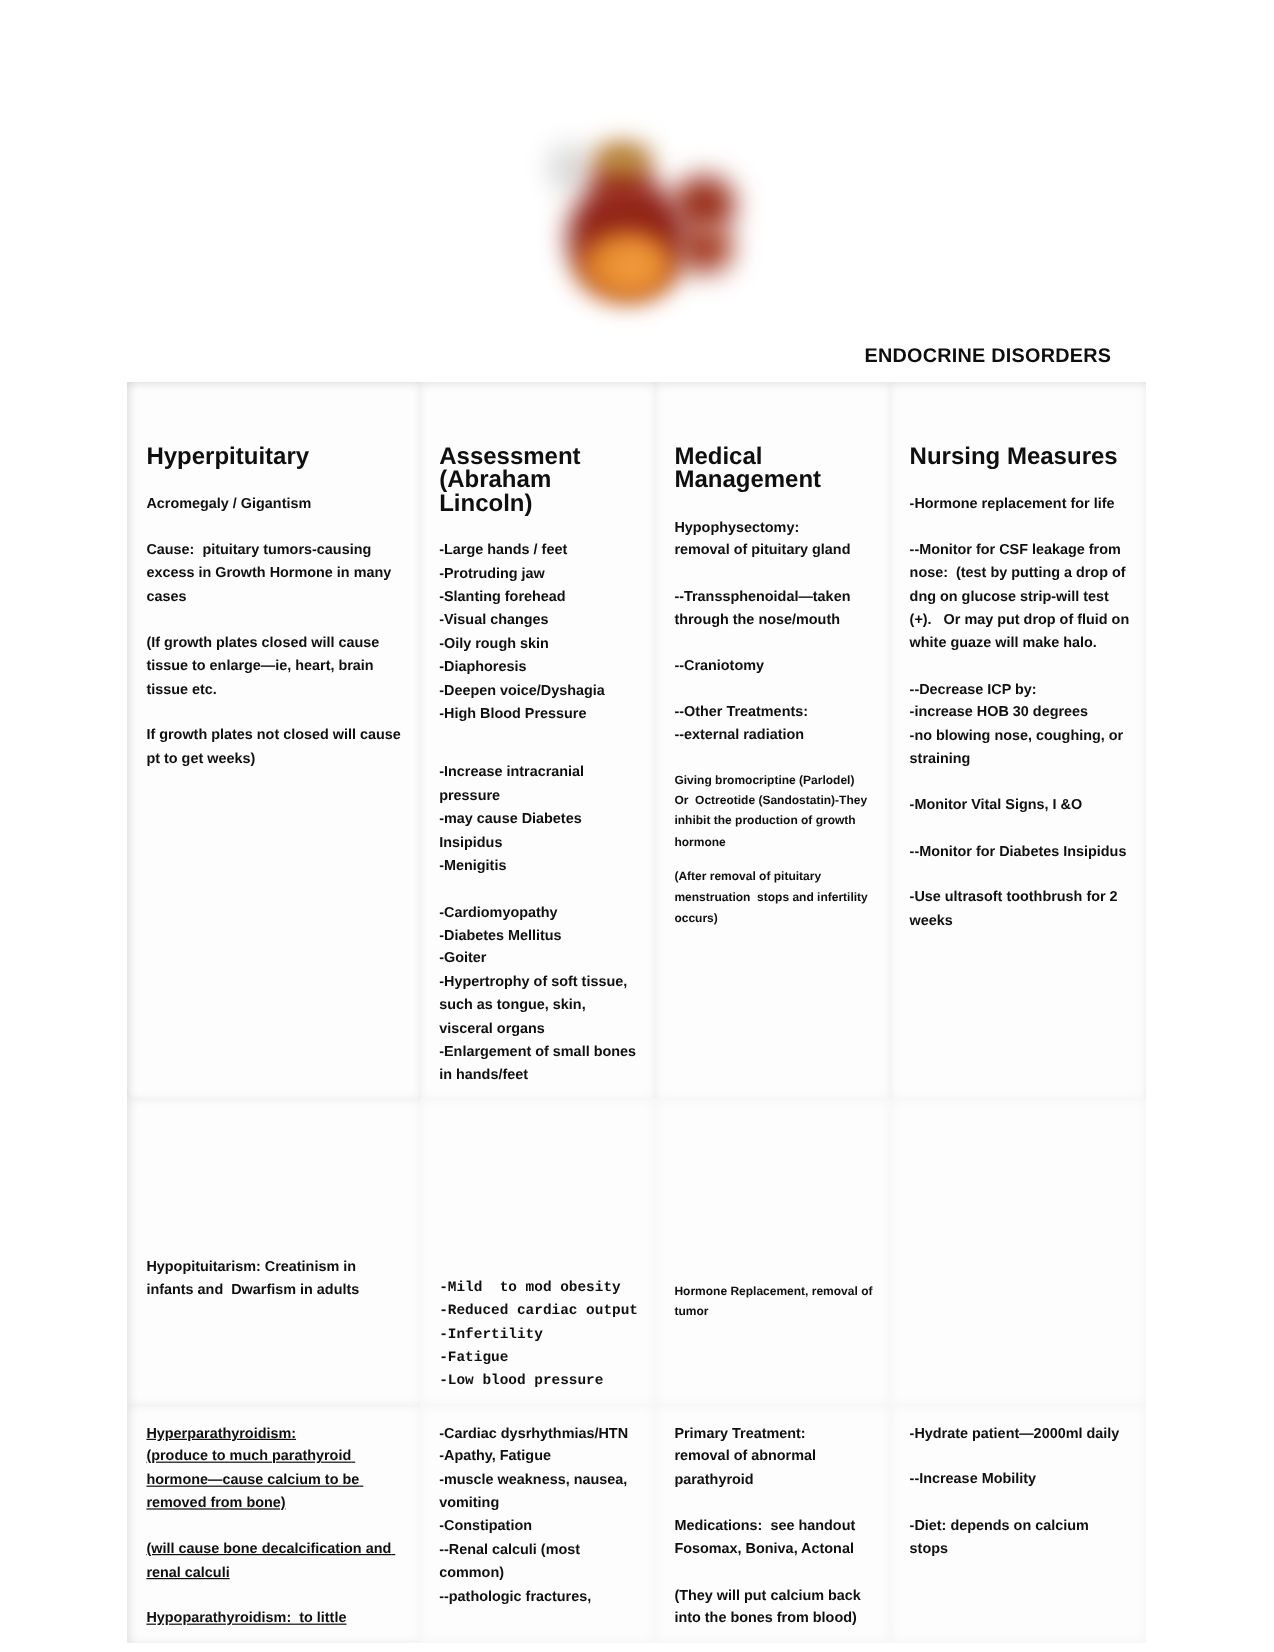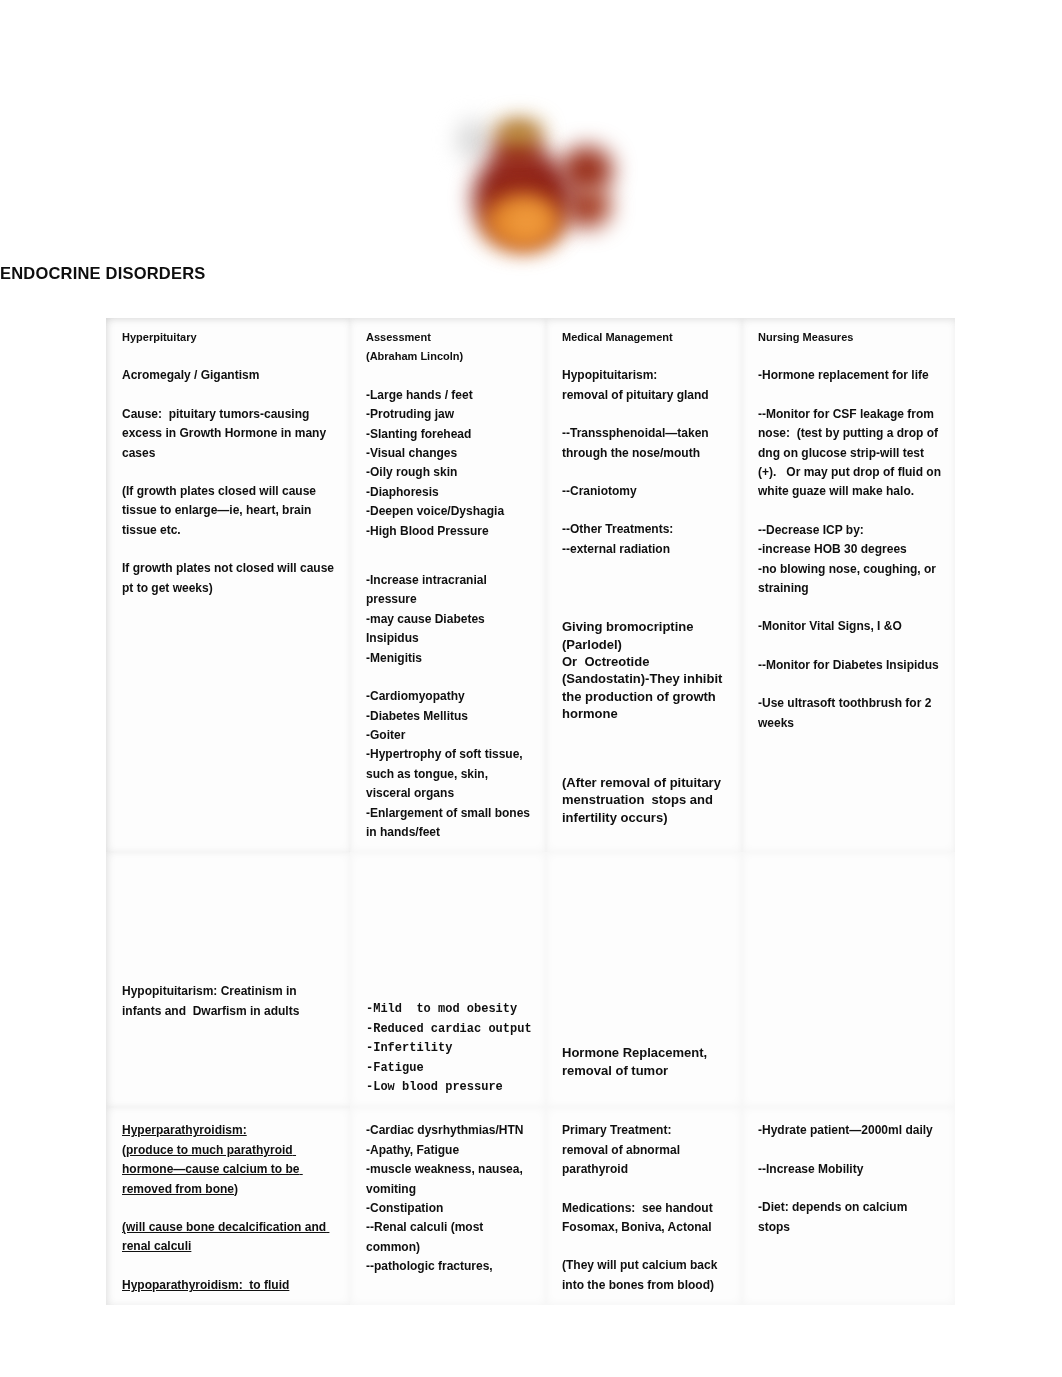--- a/index.html
+++ b/index.html
@@ -60,23 +60,23 @@
   }
   .blob-highlight {
     left: 50px; top: 92px; width: 44px; height: 36px;
     background: #f09a3c;
   }
 
   
   #doc-title {
     position: absolute;
     left: 0;
-    top: 264px;
+    top: 288px;
     width: 926px;
-    text-align: left;
+    text-align: right;
     font-size: 16.5px;
     font-weight: bold;
     letter-spacing: 0.2px;
     color: #0e0e0e;
   }
 
   
   #disorders-table {
     position: absolute;
     left: 106px;
@@ -110,26 +110,26 @@
   .col-4 { width: 213px; }
 
   .cell-block {
     font-size: 12px;
     font-weight: bold;
     line-height: 19.4px;
     white-space: pre-wrap;
     color: #0f0f0f;
   }
   .cell-block.heading {
-    font-size: 11px;
+    font-size: 20px;
+    margin-top: 44px;
   }
   .cell-block.small {
-    font-size: 13px;
+    font-size: 10px;
     line-height: 17.4px;
-    margin-top: 40px;
   }
   .spacer-sm { height: 11px; }
   .spacer-md { height: 19px; }
   .spacer-lg { height: 30px; }
 </style>
 </head>
 <body>
 
 <div id="header-image">
   <div class="blob blob-shadow-left"></div>
@@ -187,21 +187,21 @@
         <div class="cell-block">-Cardiomyopathy
 -Diabetes Mellitus
 -Goiter
 -Hypertrophy of soft tissue, such as tongue, skin, visceral organs
 -Enlargement of small bones in hands/feet</div>
       </td>
 
       <td>
         <div class="cell-block heading">Medical Management</div>
         <div class="spacer-md"></div>
-        <div class="cell-block">Hypopituitarism:
+        <div class="cell-block">Hypophysectomy:
 removal of pituitary gland</div>
         <div class="spacer-md"></div>
         <div class="cell-block">--Transsphenoidal—taken through the nose/mouth</div>
         <div class="spacer-md"></div>
         <div class="cell-block">--Craniotomy</div>
         <div class="spacer-md"></div>
         <div class="cell-block">--Other Treatments:
 --external radiation</div>
         <div class="spacer-md"></div>
         <div class="cell-block small">Giving bromocriptine (Parlodel)
@@ -248,21 +248,21 @@
       </td>
     </tr>
 
     <tr>
       <td style="padding-top:14px;text-decoration:underline;">
         <div class="cell-block">Hyperparathyroidism:
 (produce to much parathyroid hormone—cause calcium to be removed from bone)</div>
         <div class="spacer-md"></div>
         <div class="cell-block">(will cause bone decalcification and renal calculi</div>
         <div class="spacer-md"></div>
-        <div class="cell-block">Hypoparathyroidism:  to fluid</div>
+        <div class="cell-block">Hypoparathyroidism:  to little</div>
       </td>
       <td style="padding-top:14px;">
         <div class="cell-block">-Cardiac dysrhythmias/HTN
 -Apathy, Fatigue
 -muscle weakness, nausea, vomiting
 -Constipation
 --Renal calculi (most common)
 --pathologic fractures,</div>
       </td>
       <td style="padding-top:14px;">

